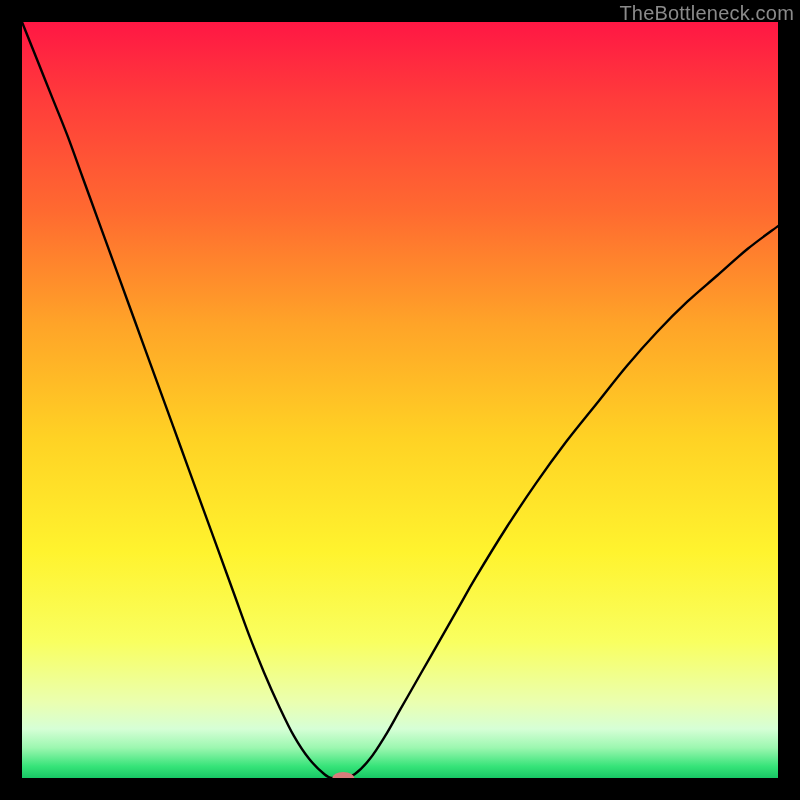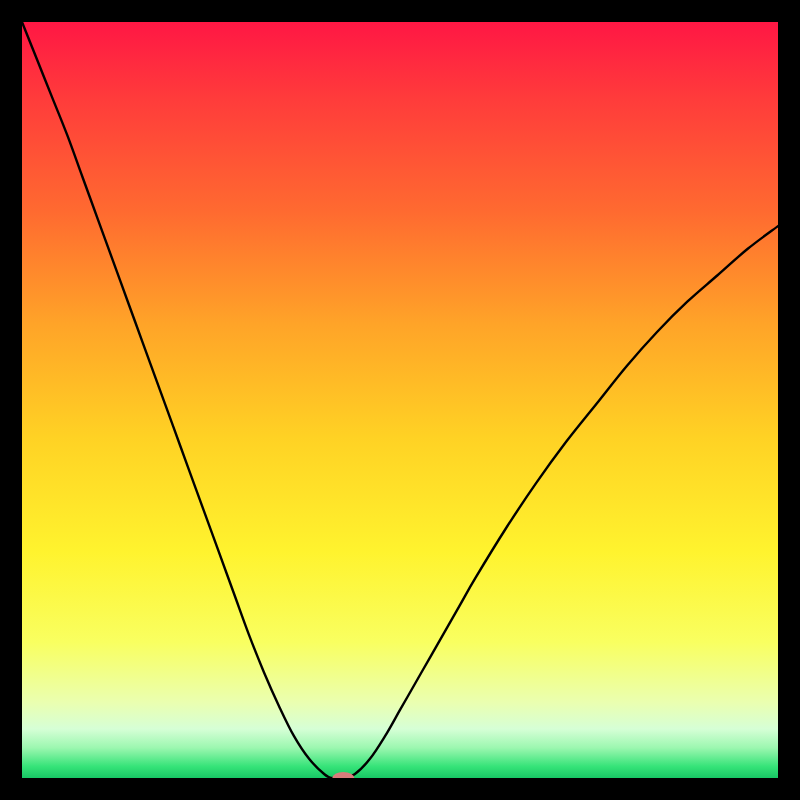--- a/index.html
+++ b/index.html
@@ -35,20 +35,21 @@
     overflow: hidden;
   }
   svg {
     display: block;
   }
 </style>
 </head>
 <body>
 
 <div class="frame">
+  <div class="watermark">TheBottleneck.com</div>
 
   <div class="plot">
     <svg id="chart-svg" width="756" height="756" viewBox="0 0 756 756" preserveAspectRatio="none">
       <defs>
         <linearGradient id="bg-grad" x1="0" y1="0" x2="0" y2="1">
             <stop offset="0%" stop-color="#ff1744"></stop>
             <stop offset="10%" stop-color="#ff3b3b"></stop>
             <stop offset="25%" stop-color="#ff6a30"></stop>
             <stop offset="40%" stop-color="#ffa428"></stop>
             <stop offset="55.00000000000001%" stop-color="#ffd224"></stop>

